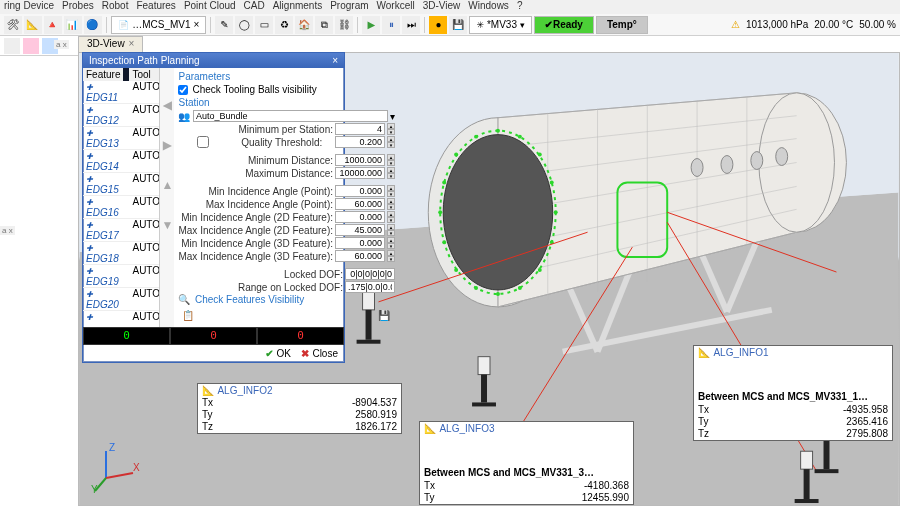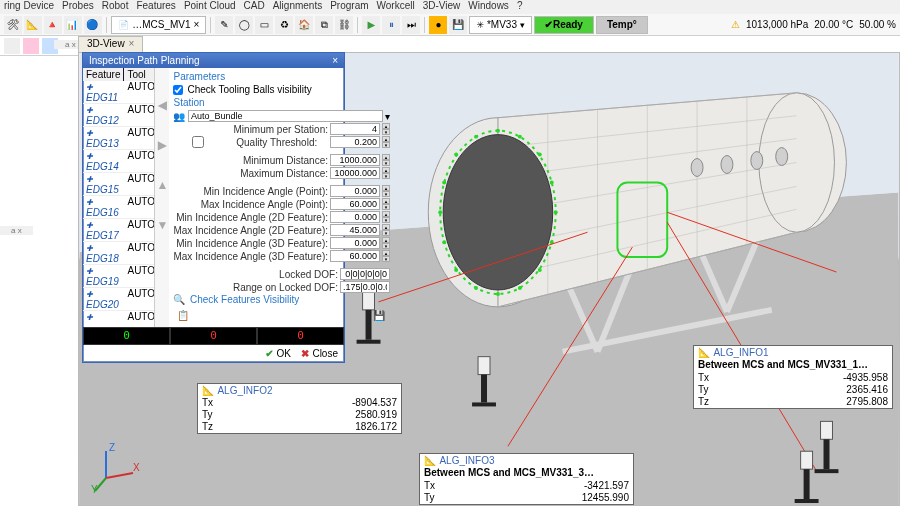--- a/index.html
+++ b/index.html
@@ -32,32 +32,32 @@
   .viewport { position:absolute; top:52px; left:78px; right:0; bottom:0; border:1px solid #bbb;
     background:linear-gradient(#e8edf3 0%, #dde3ea 45%, #b9b9b9 46%, #c5c5c5 100%); overflow:hidden;}
   .viewport svg.scene { position:absolute; top:0; left:0; width:100%; height:100%; }
 
   
   .axis { position:absolute; left:12px; bottom:12px; width:50px; height:50px;}
 
   
   .alg { position:absolute; background:#fff; border:1px solid #666; font-size:10px; min-width:200px;}
   .alg-title { padding:1px 4px; font-size:10px; color:#3a66b8; display:flex; align-items:center; gap:3px;}
-  .alg-sub { padding:0 4px 2px; font-weight:bold; }
+  .alg-sub { padding:0 4px 2px; font-weight:bold;margin-top:32px; }
   .alg-row { display:flex; justify-content:space-between; padding:0 4px 1px; }
   .alg-row .v { text-align:right; }
 
   
   .dialog { position:absolute; top:52px; left:82px; width:263px; background:#fff; border:1px solid #3a66b8; box-shadow:0 0 0 1px #7a93c4 inset;}
   .dlg-title { background:linear-gradient(#537fcf,#3a66b8); color:#fff; padding:2px 6px; font-size:10px; display:flex; align-items:center;}
   .dlg-title .sp { flex:1;}
   .dlg-body { display:flex; }
   .feat-col { width:90px; border-right:1px solid #ccc; }
   .feat-head { display:flex; background:#f0f0f0; font-size:9px; }
-  .feat-head div:first-child { flex:1; padding:1px 3px; border-right:1px solid #0f172a;}
+  .feat-head div:first-child { flex:1; padding:1px 3px; border-right:6px solid #0f172a;}
   .feat-head div:last-child { width:30px; padding:1px 3px;}
   .feat-list { max-height:240px; overflow:hidden;}
   .feat-row { display:flex; font-size:9px; border-bottom:1px solid #eee;}
   .feat-row .fn { flex:1; padding:0 3px; color:#1b57b0;font-style:italic;}
   .feat-row .fn::before { content:"✚ "; color:#1b57b0; font-size:8px;}
   .feat-row .ft { width:30px; padding:0 3px; }
 
   .arrow-col { width:18px; background:#f6f6f6; display:flex; flex-direction:column; align-items:center; padding-top:30px; gap:26px;}
   .arrow-col .ar { width:14px; height:14px; color:#aaa; font-size:12px; text-align:center;}
 
@@ -76,21 +76,21 @@
   .counter-bar { background:#000; height:18px; display:flex; }
   .counter-bar .cell { flex:1; border:1px solid #333; color:#0f0; font-family:monospace; font-size:11px; text-align:center; line-height:16px;}
   .counter-bar .cell.r { color:#f33; }
 
   .dlg-foot { display:flex; justify-content:flex-end; gap:10px; padding:3px 6px; font-size:9px; align-items:center;}
   .dlg-foot .btn { display:flex; align-items:center; gap:3px; cursor:default;}
   .ok-ico { color:#2a9d2a; font-weight:bold;}
   .x-ico { color:#d03030; font-weight:bold;}
 
   
-  .side-ax { position:absolute; font-size:8px; color:#777; background:#f0f0f0; padding:0 11px;}
+  .side-ax { position:absolute; font-size:8px; color:#777; background:#f0f0f0; padding:0 2px;}
 </style>
 </head>
 <body>
 
 <div class="menu-bar" id="menu-bar">
     <span class="menu-item">ring Device</span>
     <span class="menu-item">Probes</span>
     <span class="menu-item">Robot</span>
     <span class="menu-item">Features</span>
     <span class="menu-item">Point Cloud</span>
@@ -294,21 +294,21 @@
   </div>
   <div class="alg" style="left:340px; bottom:0; width:215px;">
     <div class="alg-title">
         <span>📐</span>
         <span>ALG_INFO3</span>
       </div>
     <div class="alg-sub">Between MCS and MCS_MV331_3…</div>
     <div id="alg3rows">
         <div class="alg-row">
           <span>Tx</span>
-          <span class="v">-3421.597</span>
+          <span class="v">-4180.368</span>
         </div>
         <div class="alg-row">
           <span>Ty</span>
           <span class="v">12455.990</span>
         </div>
       </div>
   </div>
 </div>
 
 <div class="dialog">

